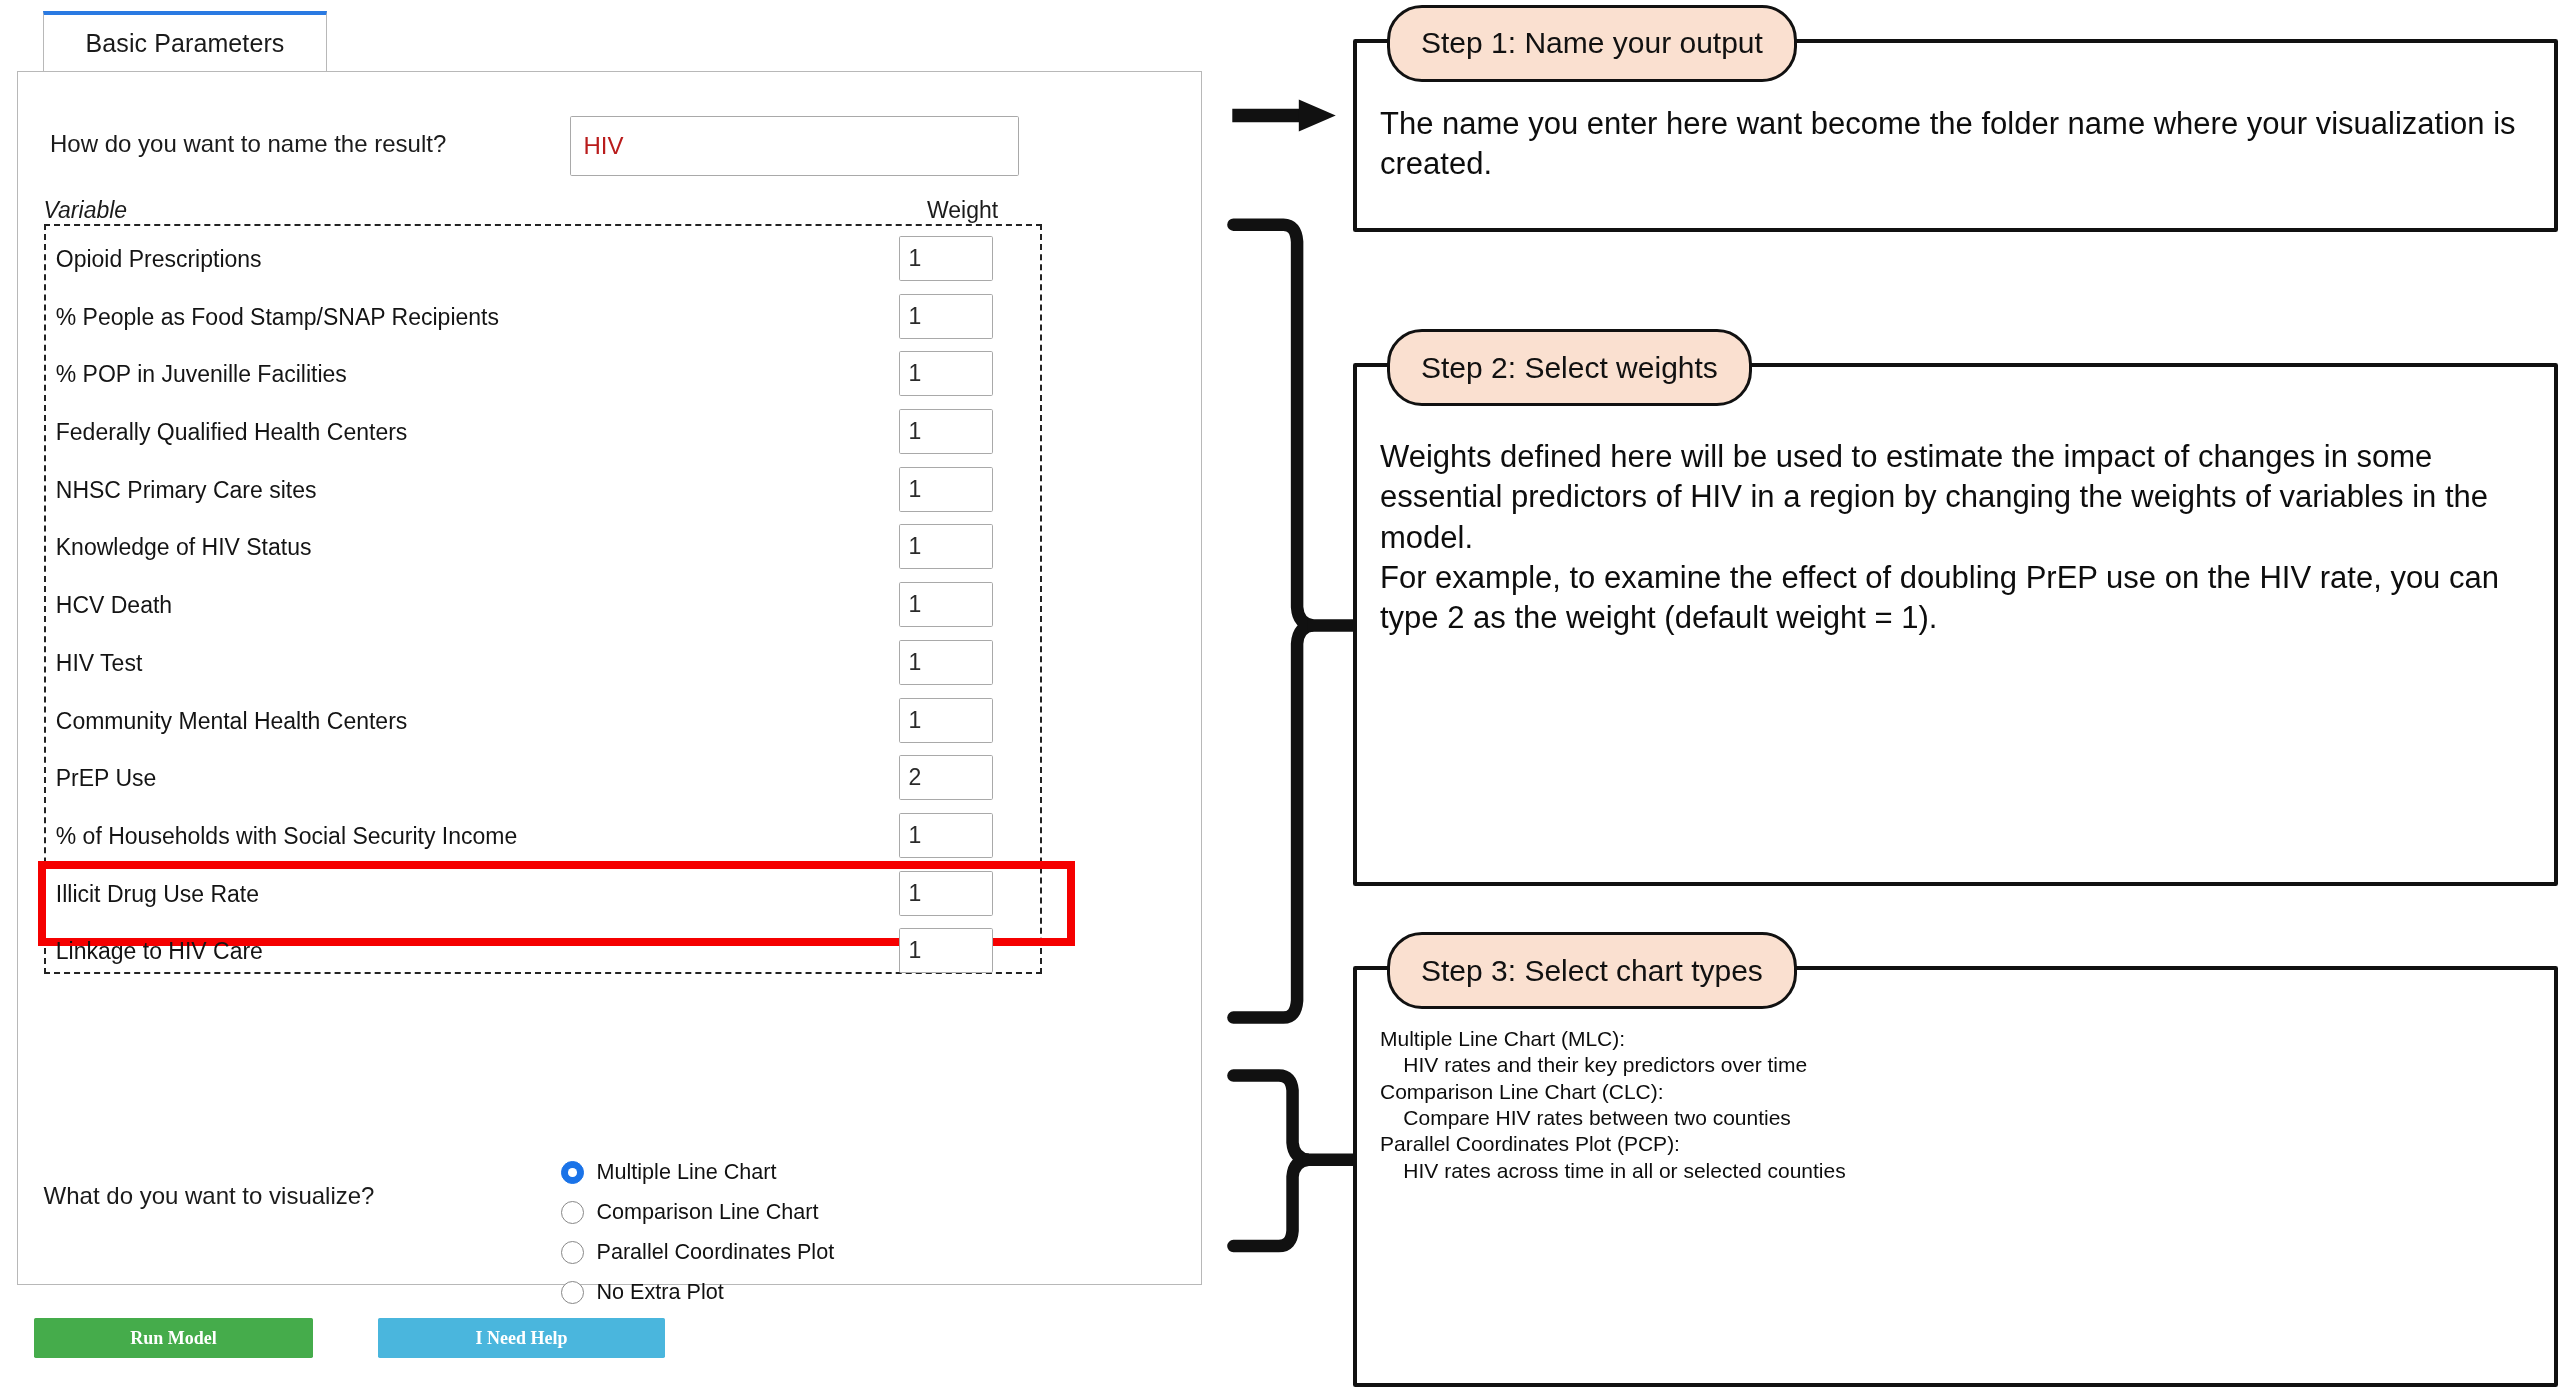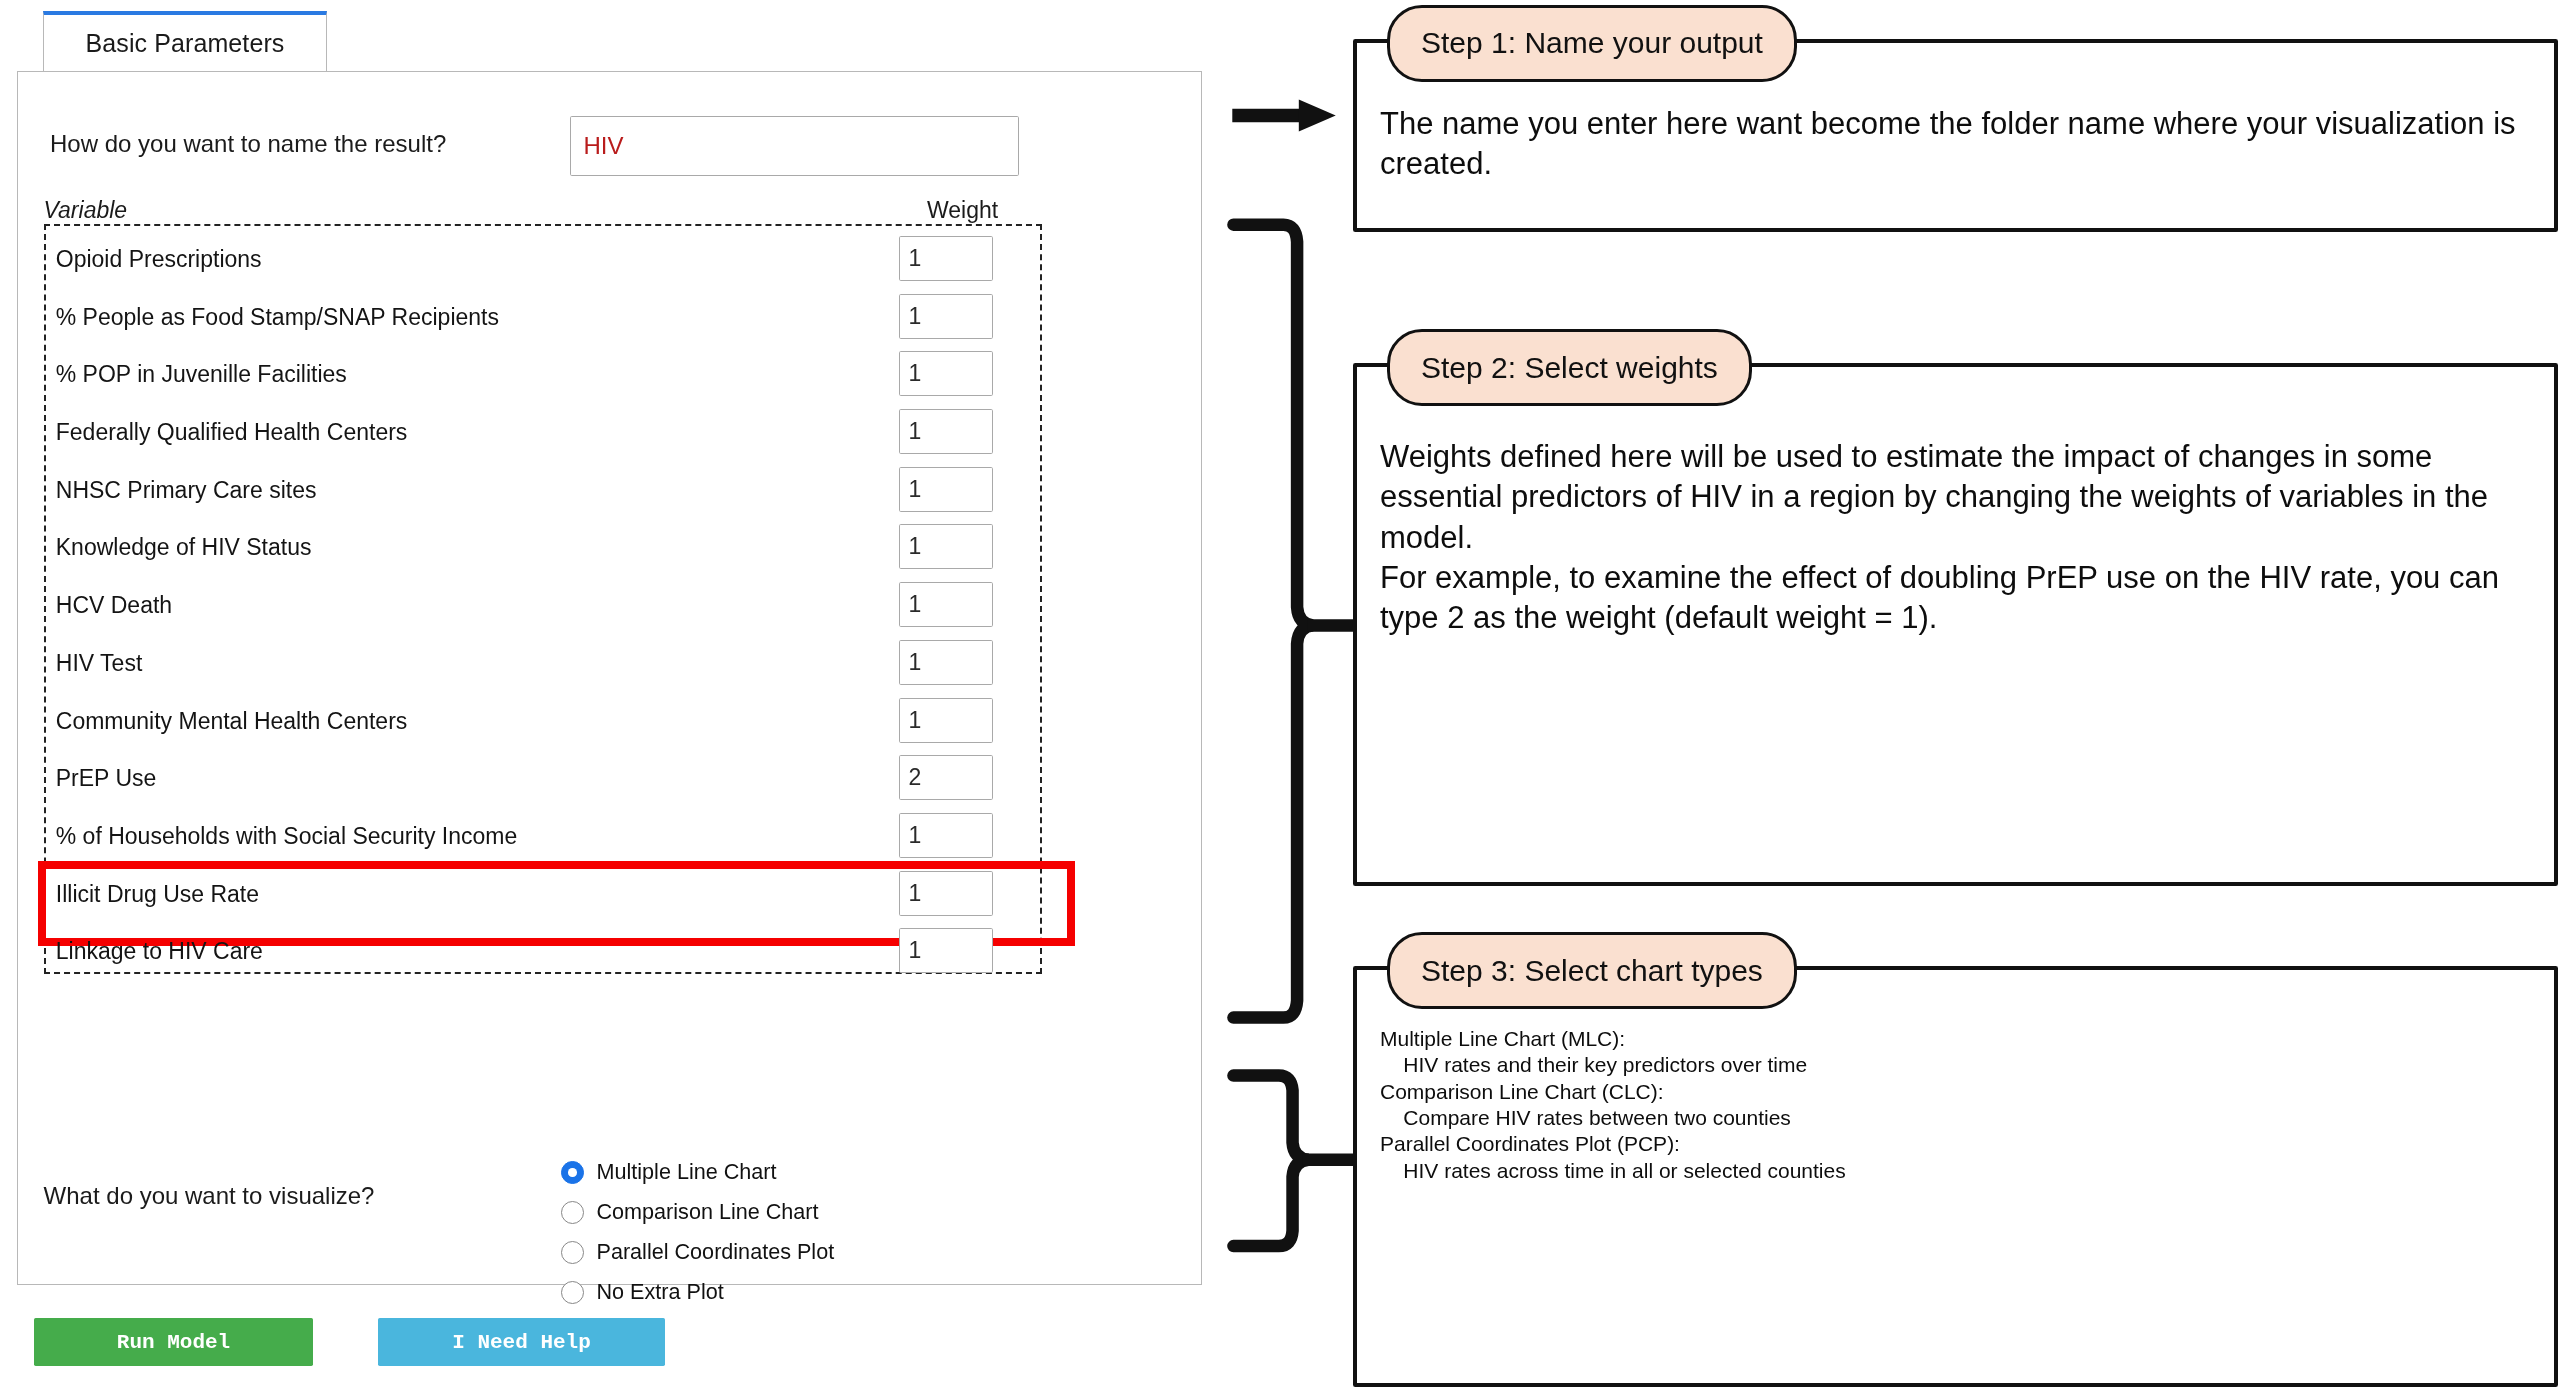--- a/index.html
+++ b/index.html
@@ -85,23 +85,23 @@
   }
   .radio.checked{border:1.7px solid #1a73e8;background:#1a73e8;}
   .radio.checked::after{
     content:"";position:absolute;left:50%;top:50%;width:8.5px;height:8.5px;
     margin:-4.3px 0 0 -4.3px;border-radius:50%;background:#fff;
   }
   .radio-label{font-size:21.6px;color:#111;white-space:nowrap;}
 
   
   .btn{
-    position:absolute;height:48px;display:flex;align-items:center;justify-content:center;
-    color:#fff;font-size:21px;font-weight:bold;border:none;border-radius:1.7px;
-    font-family:Liberation Mono, monospace;cursor:pointer;
+    position:absolute;height:40px;display:flex;align-items:center;justify-content:center;
+    color:#fff;font-size:18px;font-weight:bold;border:none;border-radius:1.7px;
+    font-family:Liberation Serif, serif;cursor:pointer;
   }
   #run-model-button{left:17px;top:1307px;width:279px;background:#45ac4b;}
   #help-button{left:361px;top:1307px;width:287px;background:#4ab6dd;}
 
   
   #connectors{position:absolute;left:0;top:0;width:2576px;height:1394px;pointer-events:none;}
 
   
   .callout{position:absolute;box-sizing:border-box;}
   .callout-frame{

